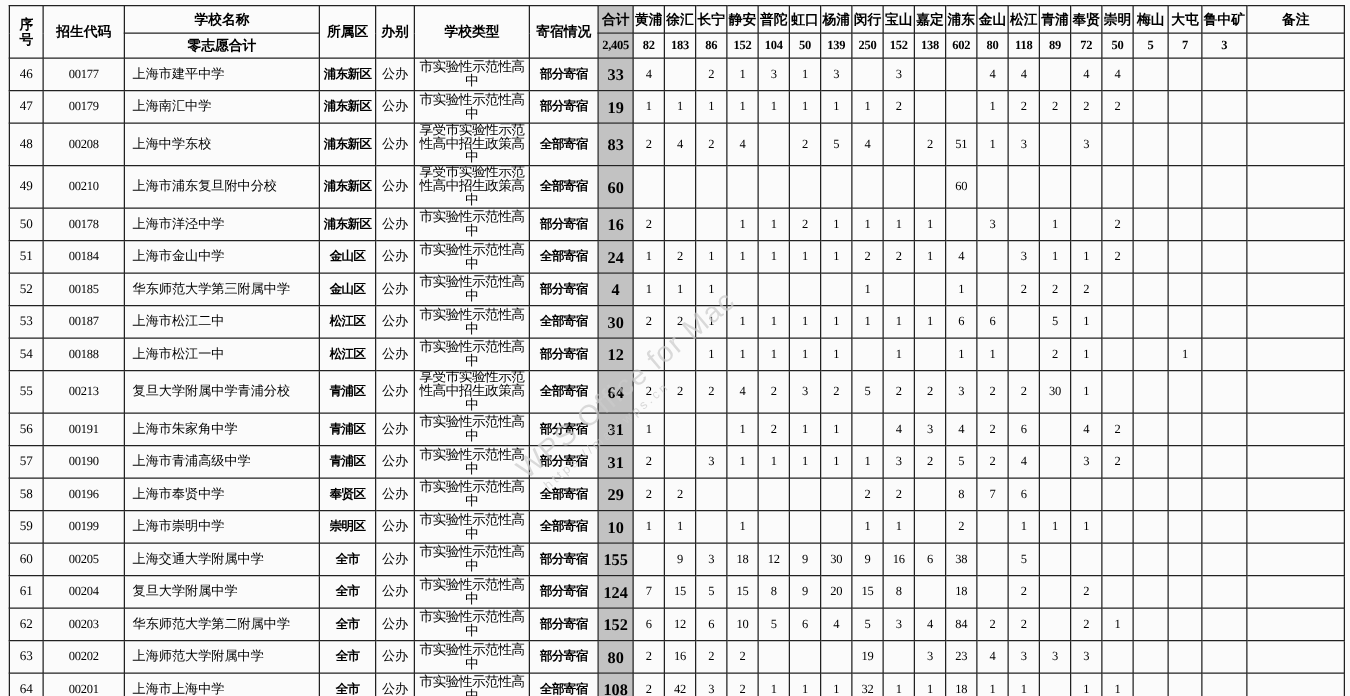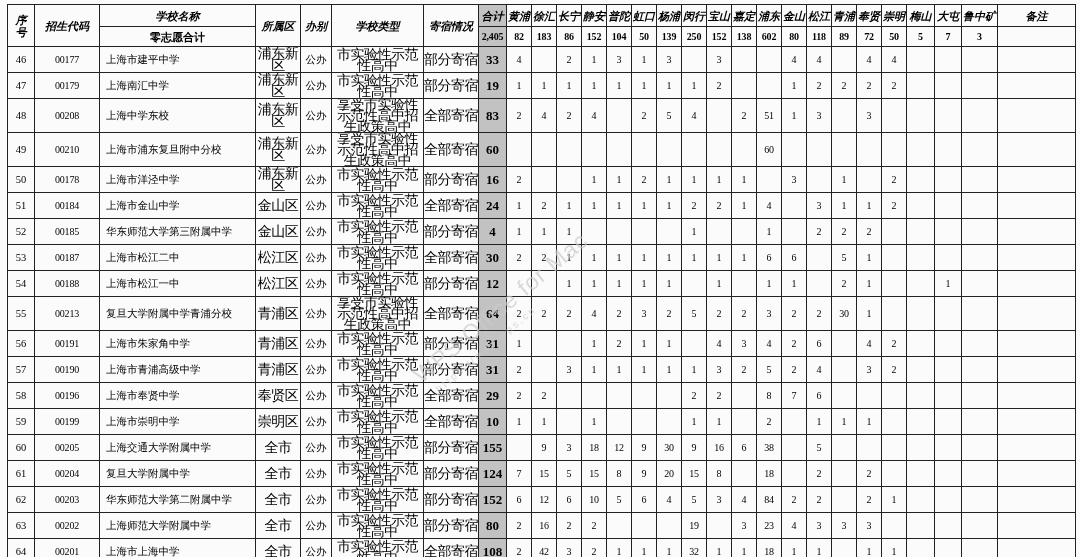--- a/index.html
+++ b/index.html
@@ -12,30 +12,30 @@
     border-collapse:collapse;table-layout:fixed;
     background:transparent;
   }
   th,td{
     border:1px solid #222;
     text-align:center;vertical-align:middle;
     overflow:hidden;padding:0 1px;
     font-weight:normal;
   }
   thead th{font-weight:bold;font-size:11px;line-height:12px;}
-  thead tr.h1 th{height:21px;font-style:italic;}
+  thead tr.h1 th{height:21px;}
   thead tr.h2 th{height:19px;}
   tbody td{font-size:10.5px;height:25px;line-height:12px;}
   td.name{text-align:left;padding-left:6px;margin-left:44px;}
   .gray{background:var(--total-bg,#c2c2c2);}
   td.total{font-weight:bold;font-size:13px;}
   .num{font-size:10px;letter-spacing:-0.2px;}
   thead th.num{font-weight:bold;font-size:10px;margin-top:12px;}
-  td.type{font-size:14px;line-height:11px;letter-spacing:-0.5px;padding:0;}
-  td.dist{font-size:14px;letter-spacing:-0.5px;padding:0;}
+  td.type{font-size:11px;line-height:11px;letter-spacing:-0.5px;padding:0;}
+  td.dist{font-size:10px;letter-spacing:-0.5px;padding:0;font-weight:bold;}
   .stack span{display:inline-block;width:1em;word-break:break-all;line-height:12px;}
   .watermark{
     position:absolute;left:408px;top:368px;
     transform:rotate(-40deg);transform-origin:left top;
     color:var(--wm-color,#c9c9c9);opacity:.7;z-index:5;pointer-events:none;
     font-family:"Liberation Sans","DejaVu Sans",sans-serif;
     text-align:left;white-space:nowrap;
   }
   .wm1{font-size:23px;letter-spacing:1px;}
   .wm2{font-size:10px;letter-spacing:2.5px;margin-top:3px;padding-left:8px;}

